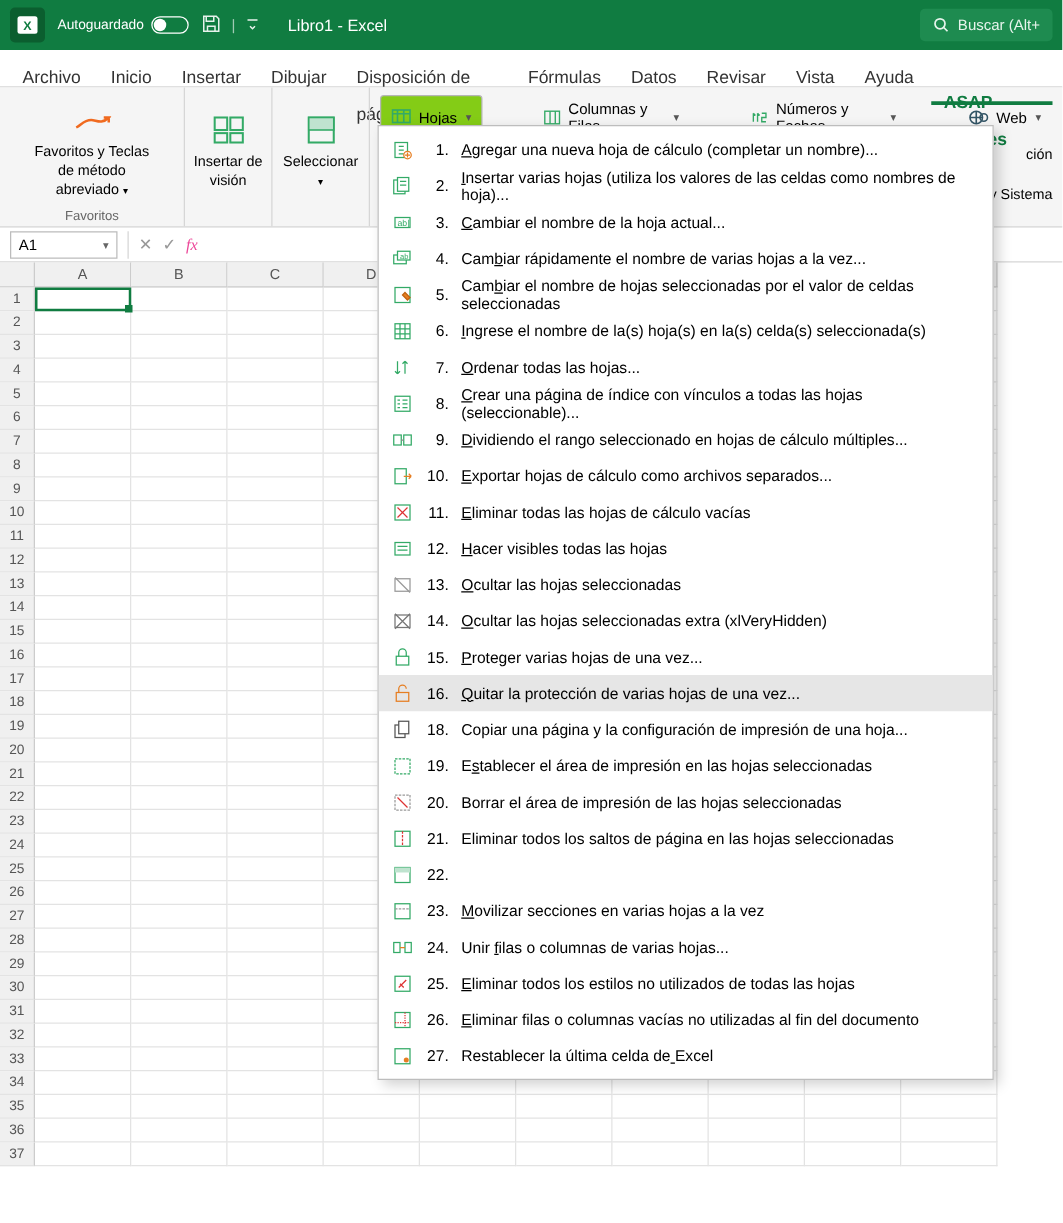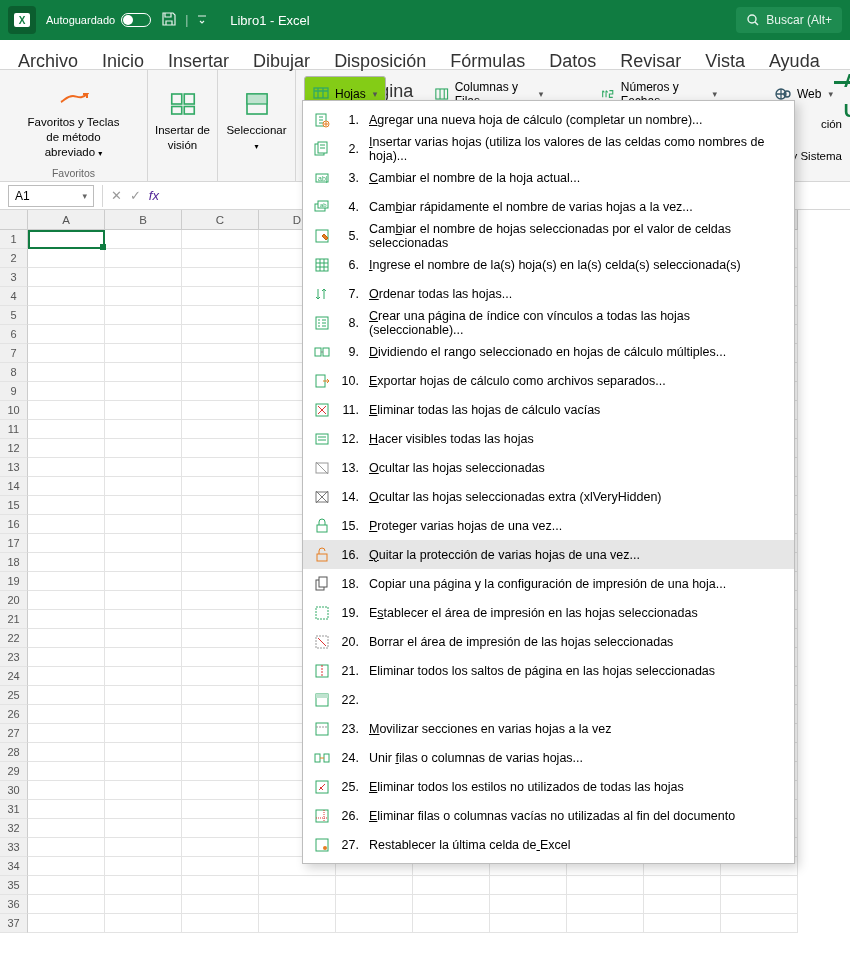--- a/index.html
+++ b/index.html
@@ -12,21 +12,21 @@
 .toggle { width: 30px; height: 14px; border: 1px solid #fff; border-radius: 8px; position: relative; }
 .toggle::after { content: ""; position: absolute; width: 10px; height: 10px; background: #fff; border-radius: 50%; top: 1px; left: 1px; }
 .titlebar .save-icon { margin-left: 10px; opacity: .9; }
 .titlebar .sep { margin: 0 8px; opacity: .6; }
 .titlebar .qat-dd { opacity: .9; margin-right: 10px; }
 .titlebar .title { margin-left: 12px; font-size: 13px; text-align: center; }
 .titlebar .spacer { flex: 1; }
 .searchbox { background: #1e8b50; border-radius: 4px; height: 26px; display: flex; align-items: center; padding: 0 10px; gap: 6px; font-size: 12px; color: #e6f4ec; }
 
 .tabs { display: flex; align-items: center; border-bottom: 1px solid #d6d6d6; height: 30px; padding: 0 8px; gap: 4px; background: #fff; }
-.tab { padding: 0 10px; height: 18px; line-height: 30px; font-size: 18px; color: #333; cursor: pointer; }
+.tab { padding: 0 10px; height: 18px; line-height: 30px; font-size: 14px; color: #333; cursor: pointer; }
 .tab.active { border-bottom: 3px solid #107c41; color: #107c41; font-weight: 600; margin-top: 40px; }
 
 .ribbon { display: flex; background: #f5f5f5; height: 112px; border-bottom: 1px solid #d6d6d6; }
 .rgroup { border-right: 1px solid #d6d6d6; padding: 6px 8px 2px; display: flex; flex-direction: column; align-items: center; justify-content: space-between; }
 .rgroup .gbody { flex: 1; display: flex; align-items: center; justify-content: center; gap: 6px; }
 .bigbtn { display: flex; flex-direction: column; align-items: center; width: 100px; text-align: center; font-size: 11.5px; line-height: 1.3; gap: 4px; padding: 4px 2px; cursor: pointer; }
 .bigbtn .icn { width: 30px; height: 30px; display: flex; align-items: center; justify-content: center; }
 .bigbtn.narrow { width: 62px; }
 .glabel { font-size: 10.5px; color: #666; margin-top: 2px; }
 
@@ -35,21 +35,21 @@
 .smbtn { display: flex; align-items: center; gap: 6px; font-size: 12px; padding: 3px 8px; border: 1px solid transparent; border-radius: 3px; cursor: pointer; }
 .smbtn.open { background: #84cc16; border-color: #b5b5b5; }
 .smbtn .dd { font-size: 9px; margin-left: 1px; color: #555; }
 .rr-extra { display: flex; flex-direction: column; align-items: flex-end; gap: 20px; font-size: 11.5px; margin-left: auto; }
 
 .fbar { height: 28px; display: flex; align-items: center; border-bottom: 1px solid #d6d6d6; }
 .namebox { width: 86px; height: 22px; border: 1px solid #bcbcbc; margin-left: 8px; display: flex; align-items: center; padding: 0 6px; font-size: 12px; justify-content: space-between; }
 .namebox .dd { font-size: 9px; color: #666; }
 .fsep { width: 1px; height: 22px; background: #d6d6d6; margin: 0 8px; }
 .fctrls { display: flex; gap: 8px; color: #999; font-size: 13px; }
-.fctrls span:last-child { font-style: italic; font-family: Liberation Sans, sans-serif; color: #4c1d95; }
+.fctrls span:last-child { font-style: italic; font-family: Liberation Serif, serif; color: #ec4899; }
 .finput { flex: 1; height: 22px; border: none; outline: none; margin-left: 6px; }
 
 .sheet { display: flex; height: calc(978px - 40px - 30px - 112px - 28px); position: relative; }
 .corner { width: 28px; height: 20px; border-right: 1px solid #ccc; border-bottom: 1px solid #ccc; background: #f0f0f0; }
 .colheads { display: flex; height: 20px; }
 .ch { width: 77px; border-right: 1px solid #ccc; border-bottom: 1px solid #ccc; background: #f0f0f0; text-align: center; font-size: 11.5px; line-height: 20px; color: #555; }
 .rowheads { width: 28px; }
 .rh { height: 19px; border-right: 1px solid #ccc; border-bottom: 1px solid #e3e3e3; background: #f0f0f0; text-align: center; font-size: 11px; line-height: 19px; color: #555; }
 .cells { position: relative; flex: 1; }
 .crow { display: flex; height: 19px; }

